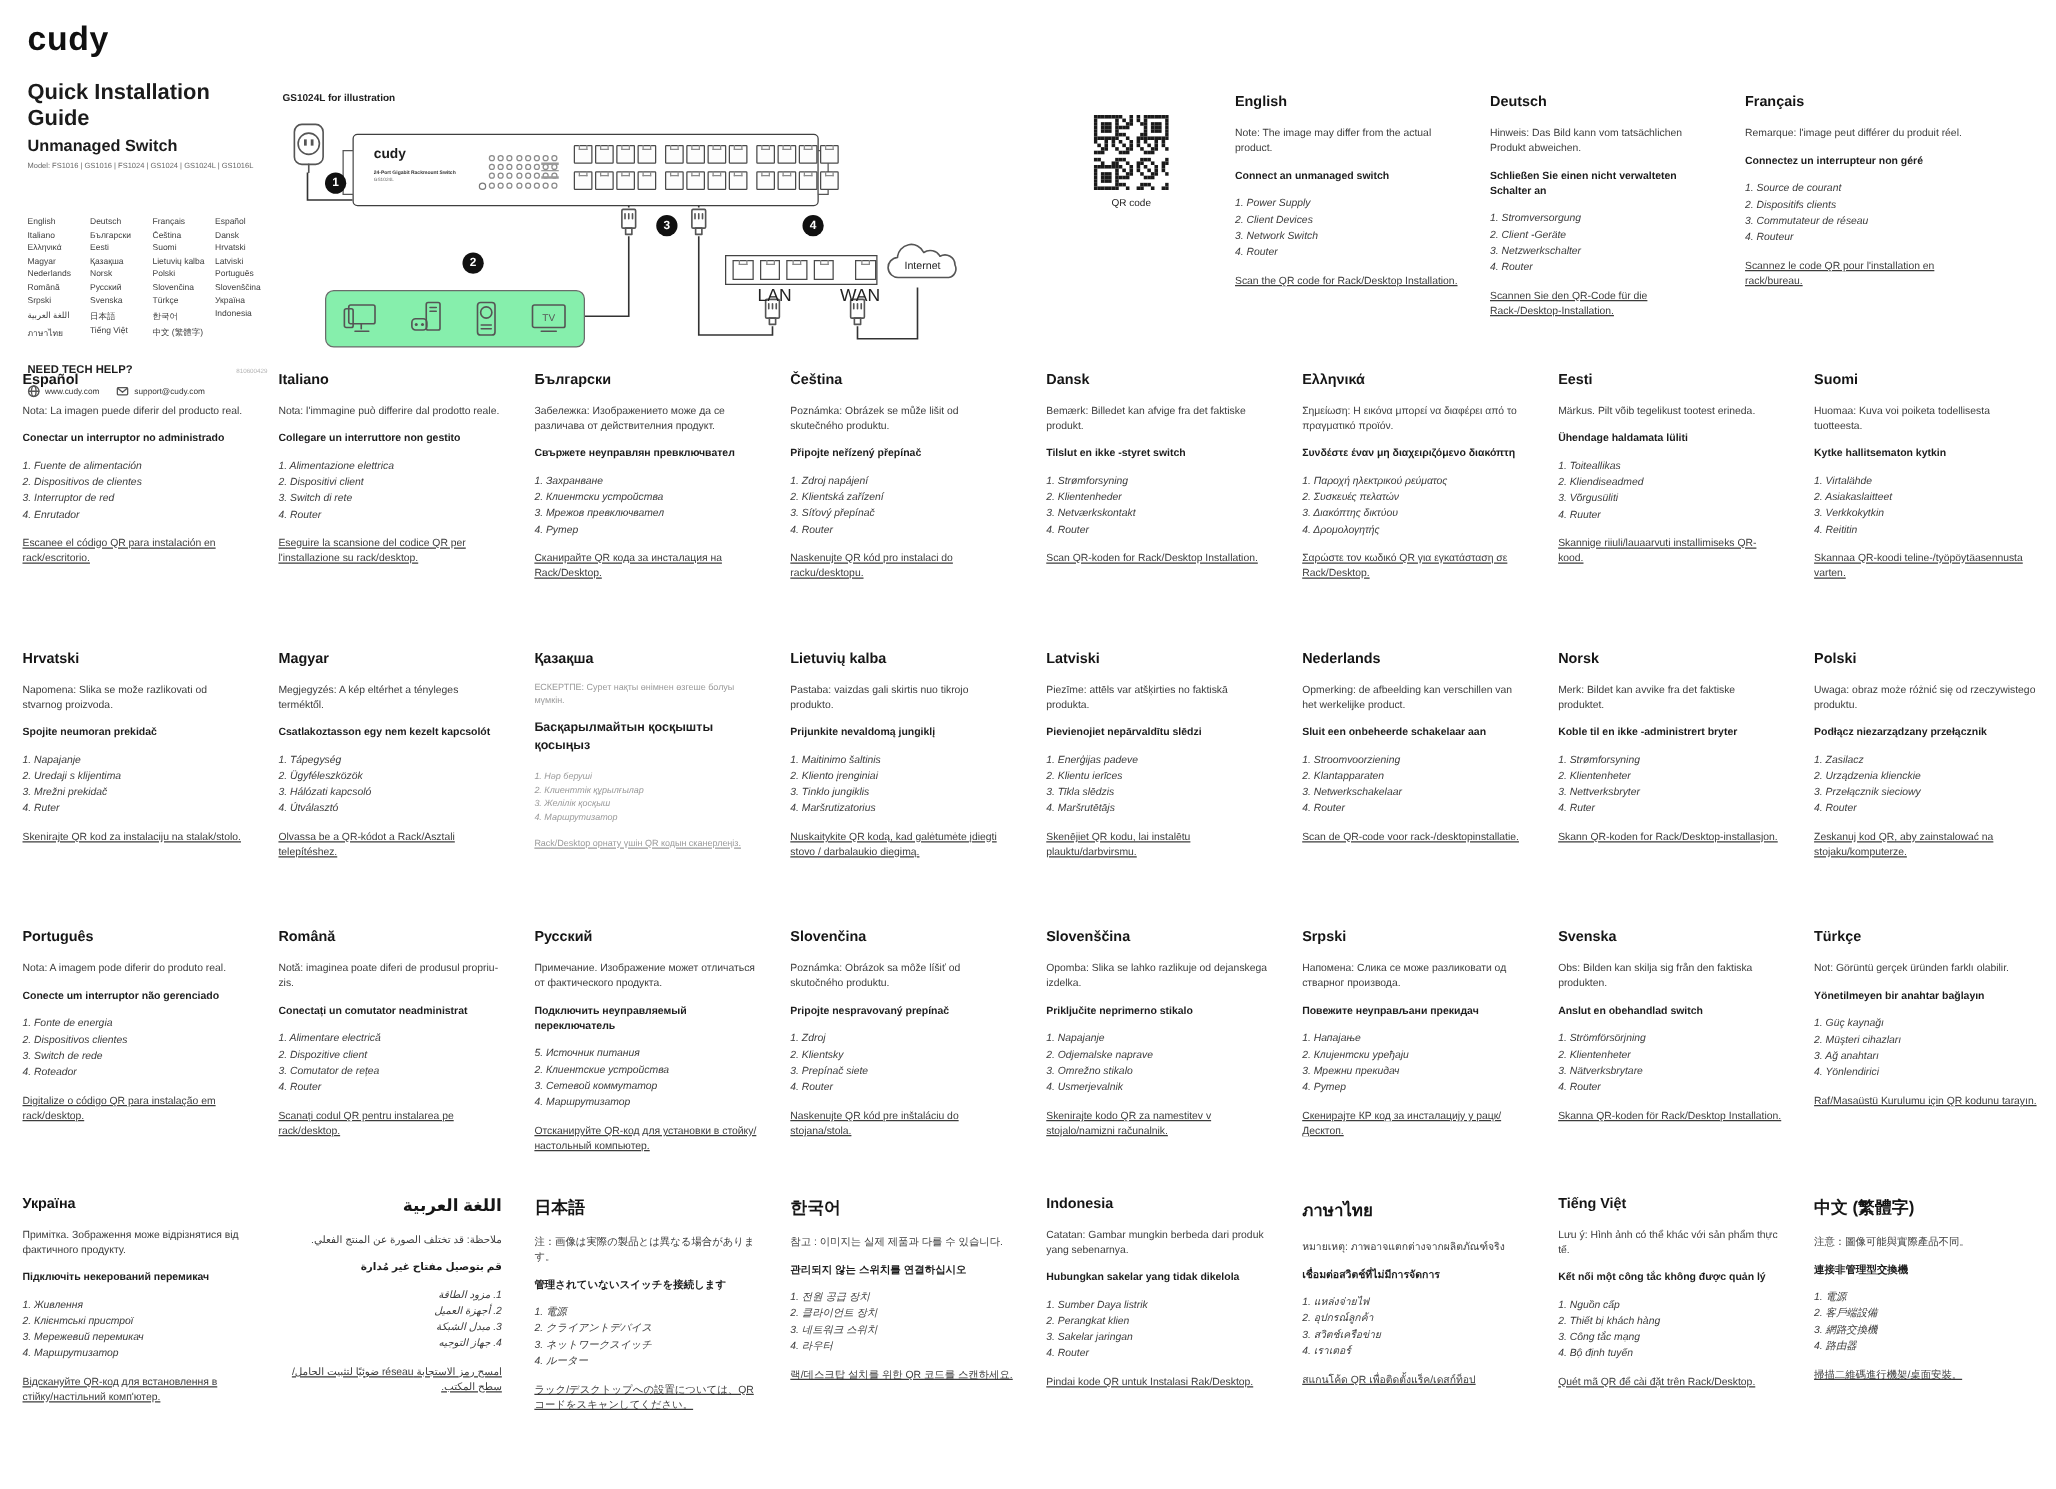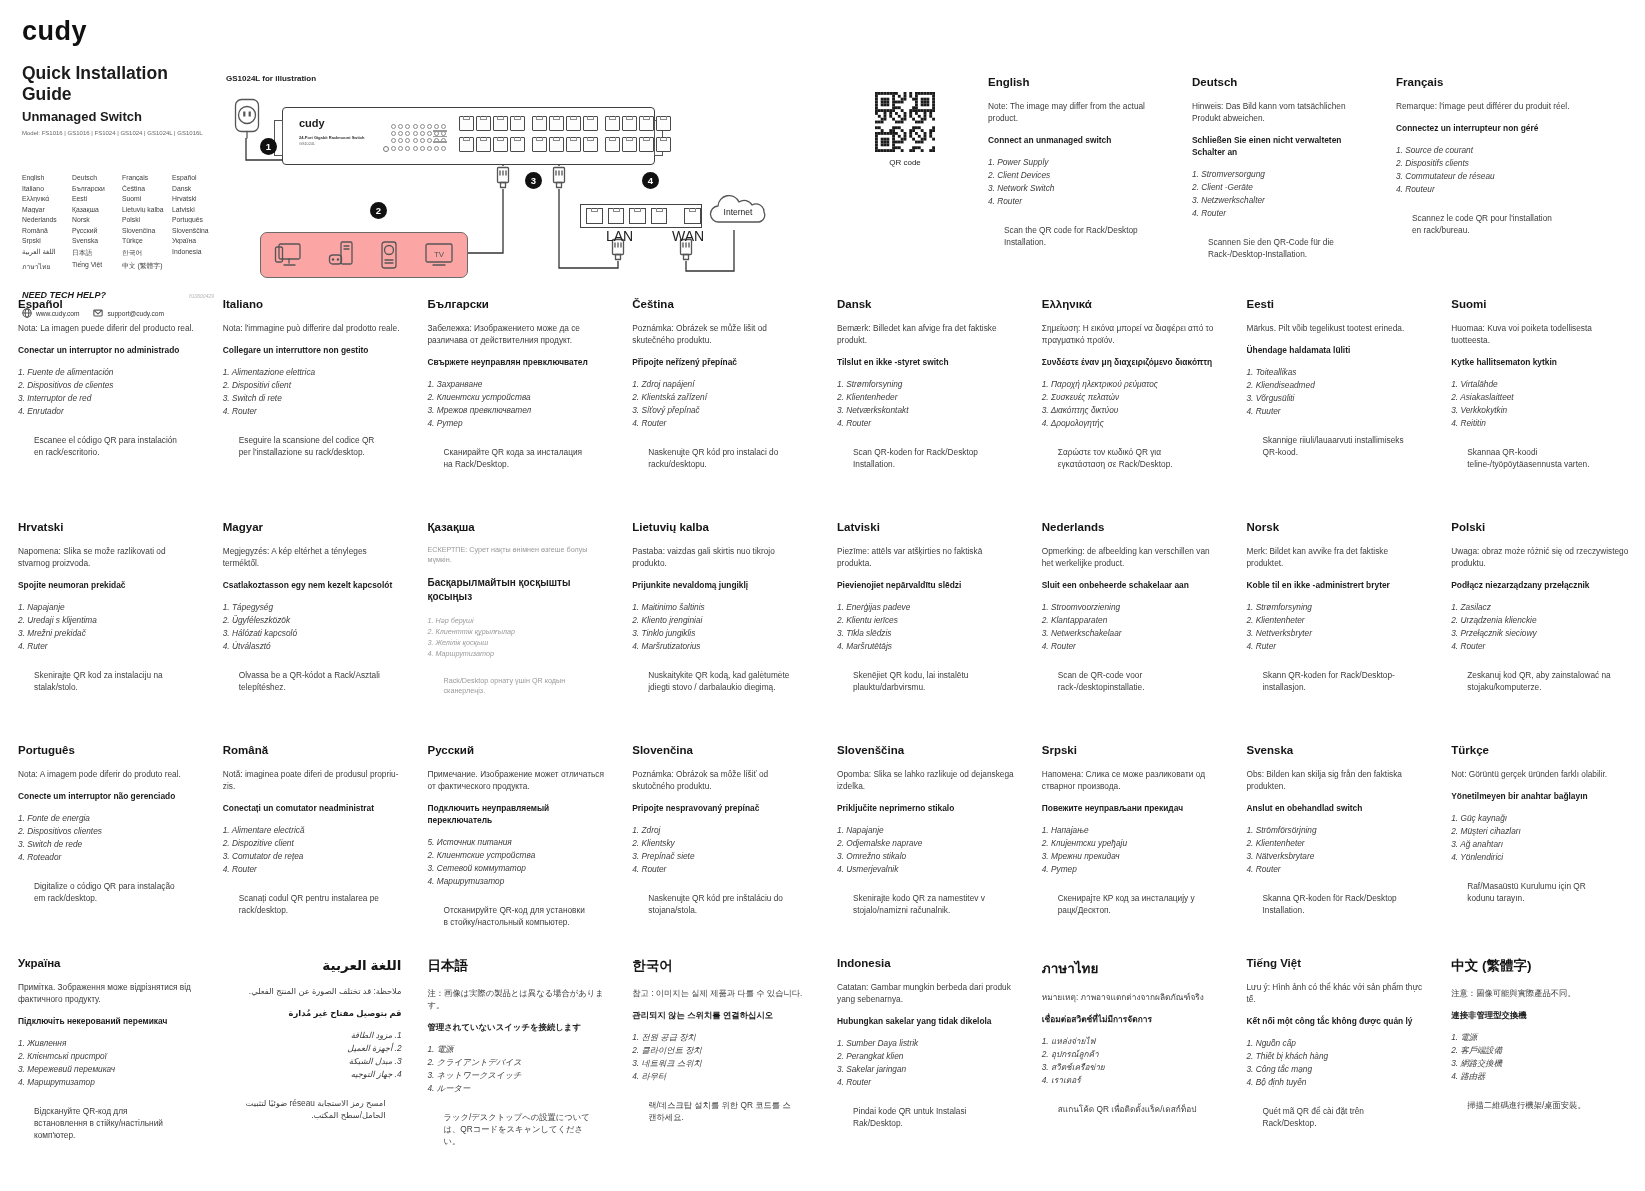--- a/index.html
+++ b/index.html
@@ -9,21 +9,21 @@
 
   
   #header-left{position:absolute;left:22px;top:16px;width:192px;}
   .logo{font-size:27px;font-weight:700;letter-spacing:.5px;color:#101010;}
   .doc-title{font-size:17.5px;font-weight:700;margin-top:16px;}
   .doc-subtitle{font-size:13px;font-weight:700;margin-top:4px;}
   .doc-model{font-size:6px;color:#666;margin-top:6px;white-space:nowrap;}
   #lang-grid{margin-top:38px;display:grid;grid-template-columns:repeat(4,48px);
              column-gap:2px;row-gap:3.5px;font-size:6.8px;color:#3d3d3d;}
   #lang-grid span{white-space:nowrap;overflow:hidden;}
-  .help-row{margin-top:18px;display:flex;align-items:baseline;justify-content:space-between;font-style:italic;}
+  .help-row{margin-top:18px;display:flex;align-items:baseline;justify-content:space-between;}
   .help-heading{font-size:9px;font-weight:700;}
   .help-code{font-size:5px;color:#b5b5b5;}
   .contact-row{margin-top:8px;display:flex;gap:14px;align-items:center;font-size:6.6px;color:#333;}
   .contact-item{display:flex;gap:4px;align-items:center;}
   .cicon{width:10px;height:10px;flex:0 0 auto;}
 
   
   #diagram{position:absolute;left:222px;top:62px;width:740px;height:228px;}
   .diagram-caption{position:absolute;left:4px;top:12px;font-size:8px;font-weight:700;color:#222;}
   #cables{position:absolute;inset:0;pointer-events:none;}
@@ -45,21 +45,21 @@
   .ports{position:absolute;left:176px;top:8px;display:flex;gap:7px;}
   .port-group{display:flex;gap:2px;}
   .port-col{display:flex;flex-direction:column;gap:6px;}
   .port{width:13px;height:13px;border:1px solid #4a4a4a;border-radius:1px;position:relative;background:#fdfdfd;}
   .port::after{content:"";position:absolute;left:3px;top:-1px;width:5px;height:3px;border:1px solid #8a8a8a;border-top:none;}
   
   .plug-icon{position:absolute;left:12px;top:36px;}
   
   #devices-box{position:absolute;left:38px;top:170px;width:206px;height:44px;
                border:1.2px solid #6b6b6b;border-radius:7px;display:flex;align-items:center;
-               justify-content:space-around;background:#fca5a5;}
+               justify-content:space-around;background:#86efac;}
   
   .rj45{position:absolute;width:14px;height:23px;}
   
   #router{position:absolute;left:358px;top:142px;width:120px;height:22px;border:1.2px solid #444;
           display:flex;align-items:center;background:#fff;}
   .rport{width:15px;height:14px;border:1px solid #4a4a4a;margin-left:5px;position:relative;}
   .rport::after{content:"";position:absolute;left:4px;top:-1px;width:5px;height:3px;border:1px solid #888;border-top:none;}
   .rport.wan{margin-left:17px;}
   .port-label{position:absolute;font-size:14px;color:#222;top:166px;}
   #lan-label{left:384px;} #wan-label{left:450px;}
@@ -74,21 +74,21 @@
   
   #header-secs{position:absolute;left:988px;top:76px;width:586px;display:grid;
                grid-template-columns:repeat(3,178px);column-gap:26px;}
   .lang-row{position:absolute;left:18px;width:1612px;display:grid;
             grid-template-columns:repeat(8,1fr);column-gap:26px;}
   #row-1{top:298px;} #row-2{top:521px;} #row-3{top:744px;} #row-4{top:957px;}
   .sec-title{font-size:11.5px;font-weight:700;margin:0 0 12px;color:#151515;}
   .sec-note{font-size:8.3px;line-height:1.45;color:#3c3c3c;margin:0 0 10px;}
   .sec-head{font-size:8.4px;font-weight:700;line-height:1.45;color:#1d1d1d;margin:0 0 10px;}
   .sec-items{list-style:none;margin:0 0 10px;padding:0;font-size:8.3px;line-height:1.55;color:#3c3c3c;font-style:italic;}
-  .sec-scan{font-size:8.3px;line-height:1.45;color:#3c3c3c;margin:16px;}
+  .sec-scan{font-size:8.3px;line-height:1.45;color:#3c3c3c;margin:0;text-decoration:underline;}
   .sec--kk .sec-note,.sec--kk .sec-items,.sec--kk .sec-scan{color:#9a9a9a;font-size:7.2px;}
   .sec--kk .sec-head{font-size:10px;}
   .sec--big .sec-title{font-size:13.5px;}
   .sec[dir="rtl"]{text-align:right;}
   .stroke{fill:none;stroke:#555;stroke-width:1.3;stroke-linecap:round;stroke-linejoin:round;}
 </style>
 </head>
 <body>
 
 <div id="page">

